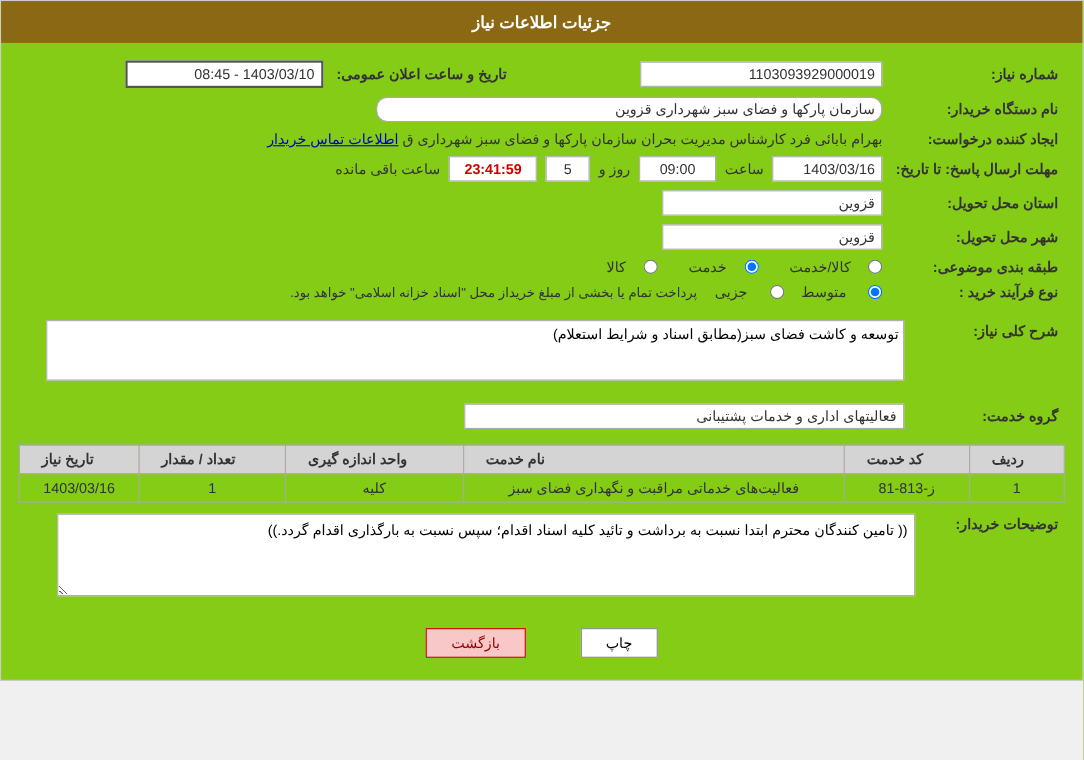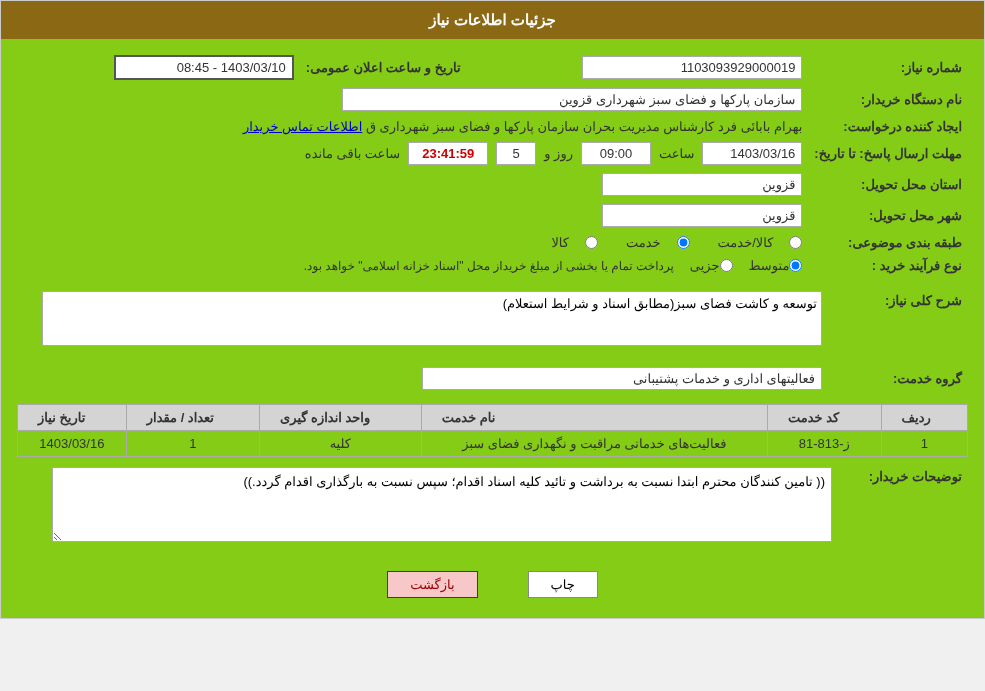--- a/index.html
+++ b/index.html
@@ -49,20 +49,21 @@
     .input-box {
       border: 1px solid #aaa;
       background: #fff;
       padding: 3px 6px;
       min-width: 180px;
       display: inline-block;
       text-align: right;
     }
     .input-box-wide {
       min-width: 300px;
+      border-radius: 10px;
     }
     .section-header {
       background: #e8e8e8;
       border-top: 2px solid #aaa;
       border-bottom: 1px solid #aaa;
       padding: 5px 8px;
       font-weight: bold;
       font-size: 13px;
       margin: 8px 0 6px 0;
     }
@@ -93,21 +94,21 @@
     .process-row {
       display: flex;
       gap: 16px;
       align-items: center;
       direction: rtl;
       flex-wrap: wrap;
     }
     .process-item {
       display: flex;
       align-items: center;
-      gap: 0;
+      gap: 20px;
     }
     .sharh-box {
       border: 1px solid #aaa;
       width: 100%;
       min-height: 55px;
       padding: 4px;
       background: #fff;
       text-align: right;
       resize: none;
     }

